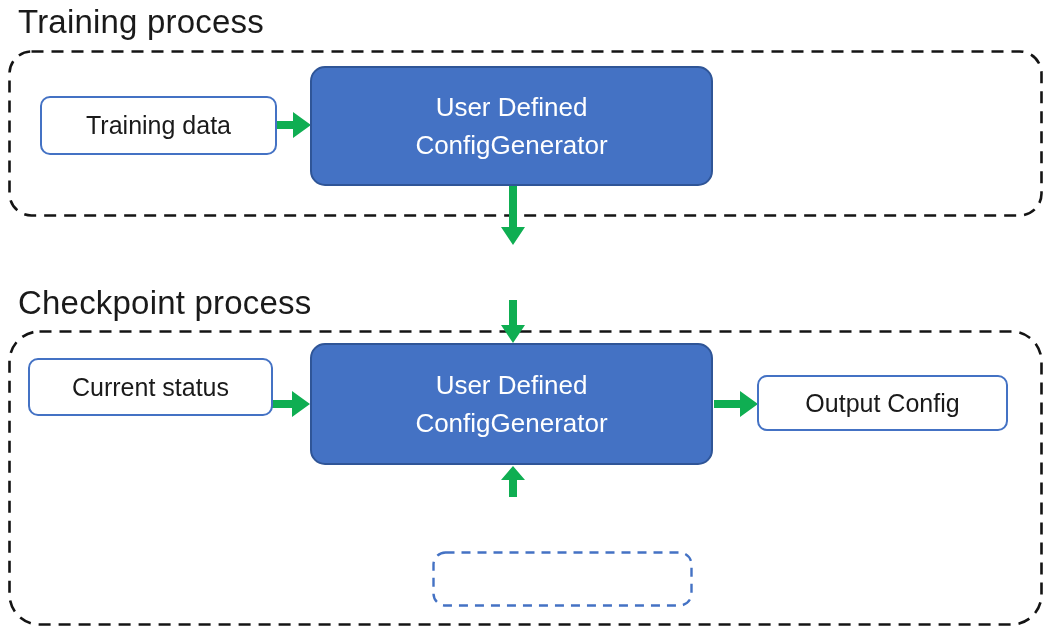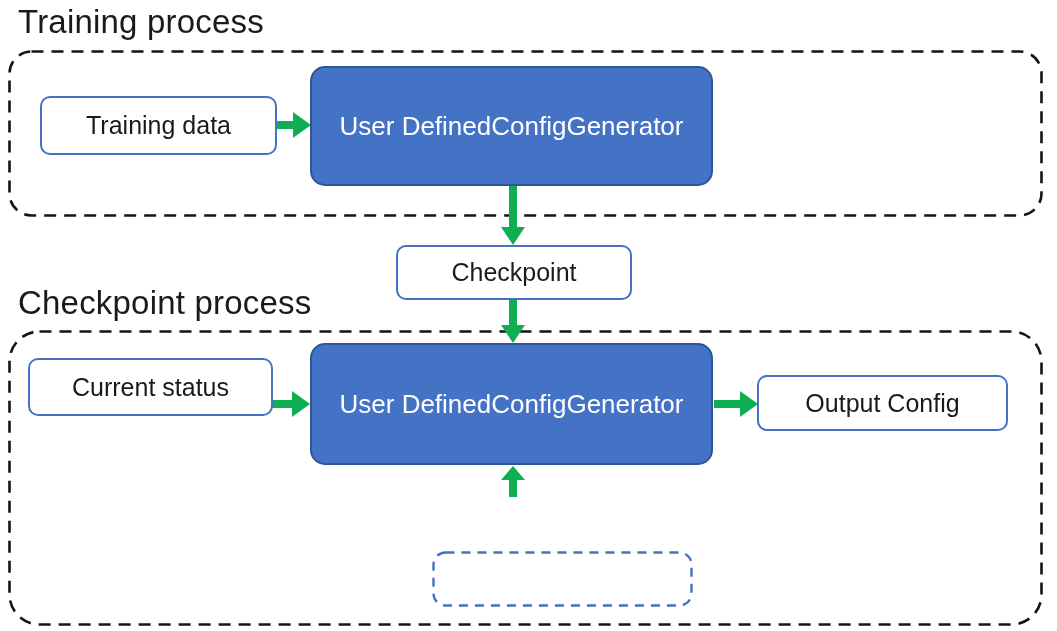--- a/index.html
+++ b/index.html
@@ -47,21 +47,21 @@
     font-size: 25px;
     color: var(--text-dark, #1a1a1a);
   }
   .blue-box {
     background: var(--generator-fill, #4472C4);
     border: 2.5px solid var(--generator-border, #2F5597);
     border-radius: 15px;
     color: var(--text-on-blue, #ffffff);
     font-size: 26px;
     line-height: 38px;
-    flex-direction: row;
+    flex-direction: column;
   }
   .trigger-box {
     background: transparent;
     font-size: 25px;
     color: var(--text-dark, #1a1a1a);
   }
   .trigger-box .border-svg {
     position: absolute;
     left: 0; top: 0;
   }
@@ -102,23 +102,20 @@
 
   <div class="abs node blue-box z3" style="left:310px; top:66px; width:403px; height:120px;">
     <div>User Defined</div>
     <div>ConfigGenerator</div>
   </div>
 
   <svg class="abs arrow z2" style="left:498px; top:186px;" width="30" height="59" viewBox="0 0 30 59">
     <polygon points="11,0 19,0 19,41 27,41 15,59 3,41 11,41"></polygon>
   </svg>
 
-  <div class="abs node white-box z3" style="left:396px; top:245px; width:236px; height:55px;">
-    <span class="lbl">Checkpoint</span>
-  </div>
 
   <svg class="abs arrow z2" style="left:498px; top:300px;" width="30" height="43" viewBox="0 0 30 43">
     <polygon points="11,0 19,0 19,25 27,25 15,43 3,25 11,25"></polygon>
   </svg>
 
   <div class="abs section-label" style="left:18px; top:284px;">Checkpoint process</div>
 
   <svg class="container-svg z1" style="left:8px; top:330px;" width="1035" height="296">
     <rect class="dash-rect" x="1.5" y="1.5" width="1032" height="293" rx="30"></rect>
   </svg>

